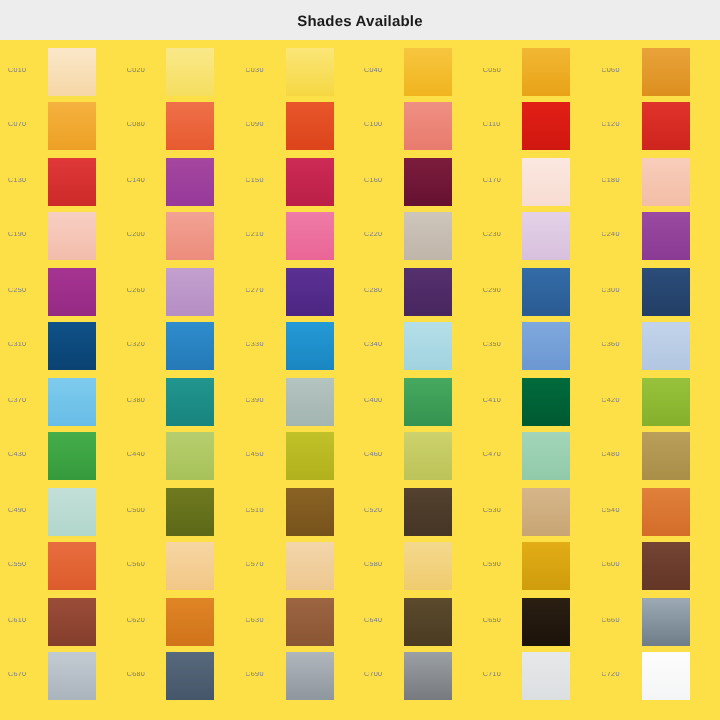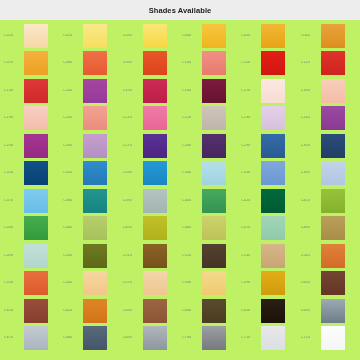--- a/index.html
+++ b/index.html
@@ -10,21 +10,21 @@
     width: 360px;
     height: 360px;
     background: #ffffff;
     font-family: "Liberation Sans", sans-serif;
     overflow: hidden;
   }
   .page {
     width: 360px;
     height: 360px;
     box-sizing: border-box;
-    background: #bef264;
+    background: #fde047;
     padding: 0;
     position: relative;
   }
   .title-bar {
     height: 20px;
     display: flex;
     align-items: center;
     justify-content: center;
     background: #ededee;
   }

